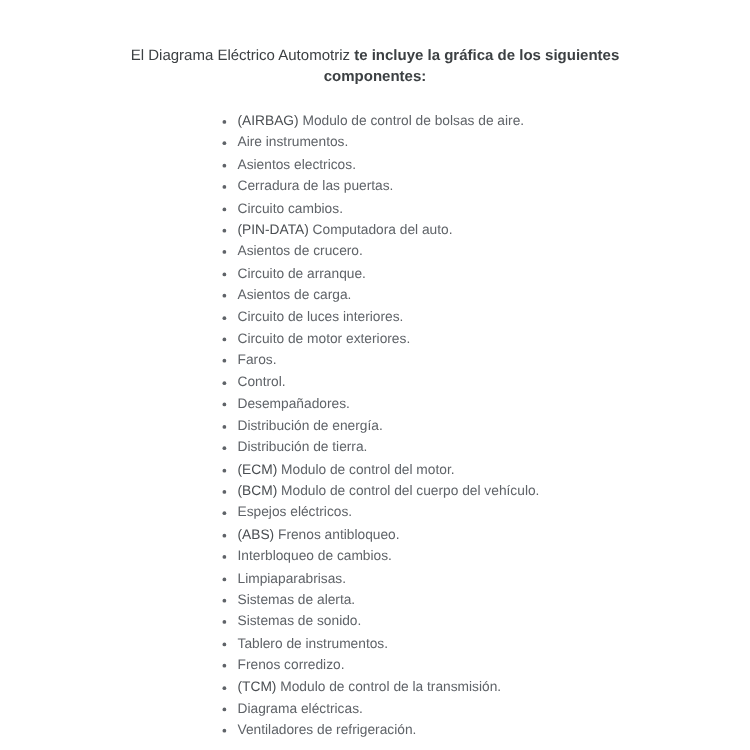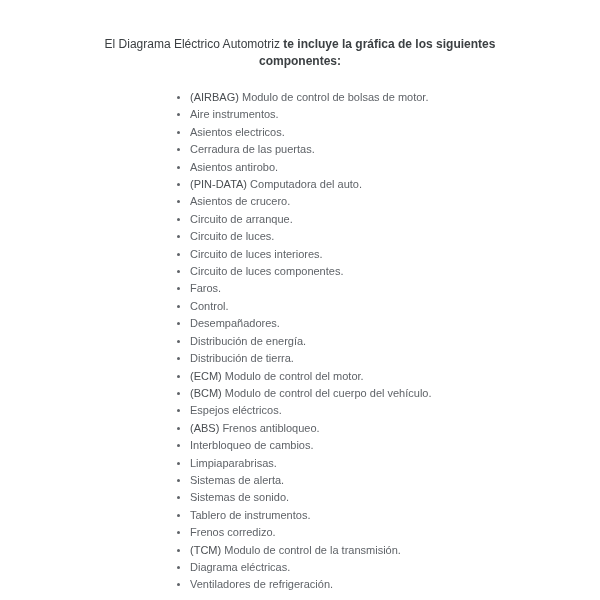--- a/index.html
+++ b/index.html
@@ -55,31 +55,31 @@
     color: #4a4e52;
   }
 </style>
 </head>
 <body>
 
 <div class="page">
   <h1 class="title"><span>El Diagrama Eléctrico Automotriz</span><strong> te incluye la gráfica de los siguientes componentes:</strong></h1>
 
   <ul class="components">
-      <li><strong>(AIRBAG)</strong><span> Modulo de control de bolsas de motor.</span></li>
+      <li><strong>(AIRBAG)</strong><span> Modulo de control de bolsas de aire.</span></li>
       <li><span>Aire instrumentos.</span></li>
       <li><span>Asientos electricos.</span></li>
       <li><span>Cerradura de las puertas.</span></li>
-      <li><span>Asientos antirobo.</span></li>
+      <li><span>Circuito cambios.</span></li>
       <li><strong>(PIN-DATA)</strong><span> Computadora del auto.</span></li>
       <li><span>Asientos de crucero.</span></li>
       <li><span>Circuito de arranque.</span></li>
-      <li><span>Circuito de luces.</span></li>
+      <li><span>Asientos de carga.</span></li>
       <li><span>Circuito de luces interiores.</span></li>
-      <li><span>Circuito de luces componentes.</span></li>
+      <li><span>Circuito de motor exteriores.</span></li>
       <li><span>Faros.</span></li>
       <li><span>Control.</span></li>
       <li><span>Desempañadores.</span></li>
       <li><span>Distribución de energía.</span></li>
       <li><span>Distribución de tierra.</span></li>
       <li><strong>(ECM)</strong><span> Modulo de control del motor.</span></li>
       <li><strong>(BCM)</strong><span> Modulo de control del cuerpo del vehículo.</span></li>
       <li><span>Espejos eléctricos.</span></li>
       <li><strong>(ABS)</strong><span> Frenos antibloqueo.</span></li>
       <li><span>Interbloqueo de cambios.</span></li>

